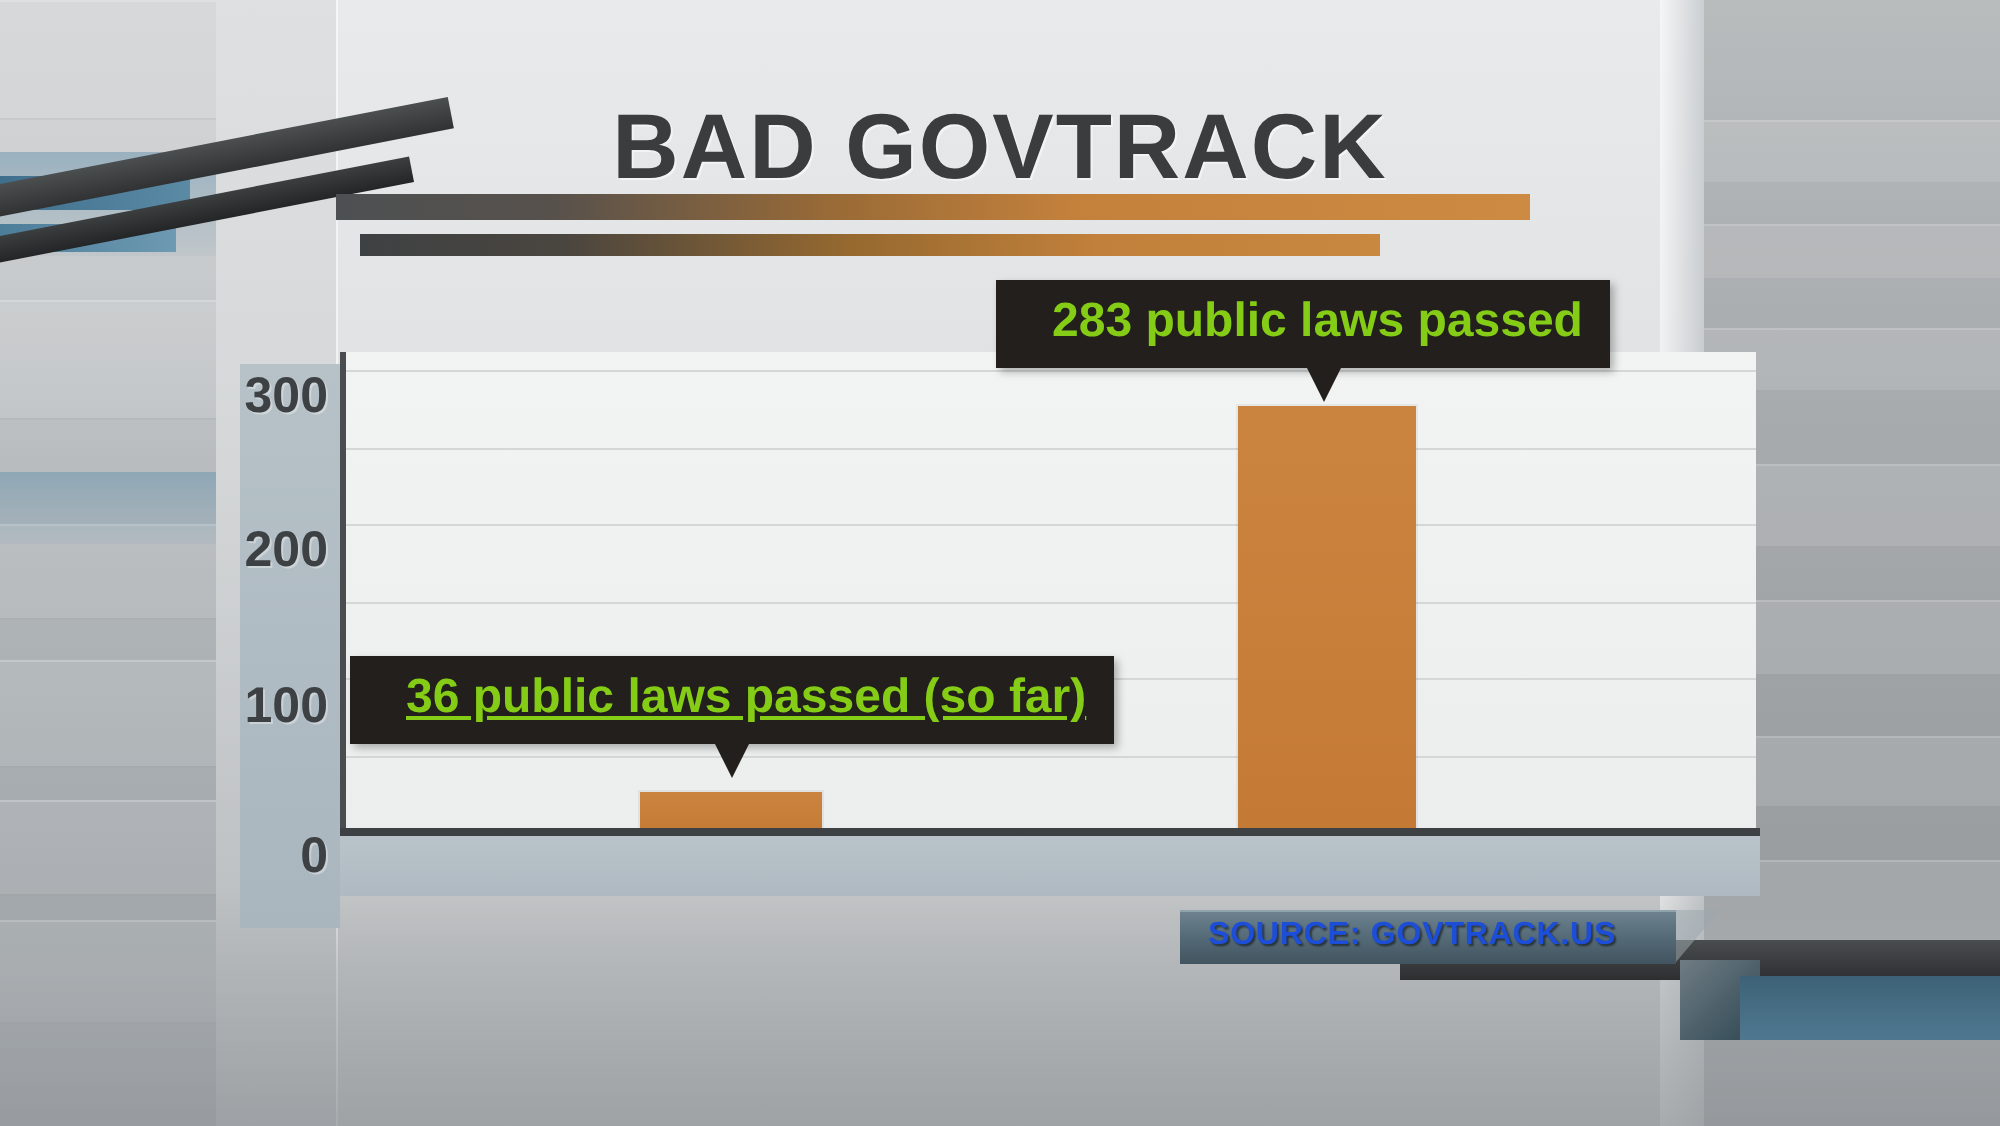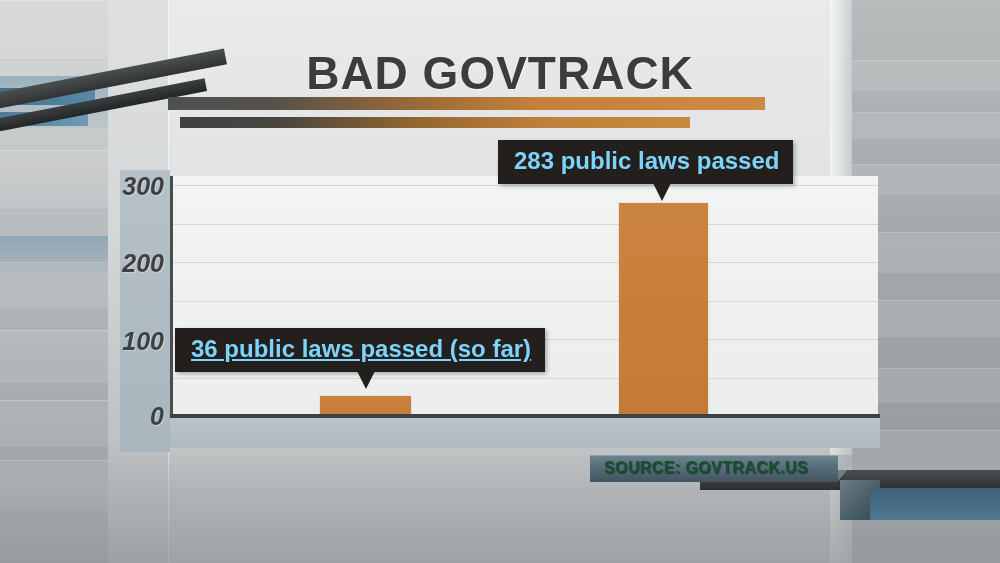--- a/index.html
+++ b/index.html
@@ -113,23 +113,22 @@
     position: absolute; left: 168px; top: 97px; width: 597px; height: 13px;
     background: linear-gradient(90deg,#4d5052 0%, #57514c 18%, #9a6b36 42%, #c4813c 62%, #cd8a42 100%);
   }
   .rule-bot {
     position: absolute; left: 180px; top: 117px; width: 510px; height: 11px;
     background: linear-gradient(90deg,#3e4143 0%, #4a453f 20%, #96692f 48%, #c1803b 72%, #c98840 100%);
   }
 
   
   .axis-panel {
-    position: absolute; left: 120px; top: 170px; width: 50px; height: 282px;
+    position: absolute; left: 120px; top: 182px; width: 50px; height: 282px;
     background: linear-gradient(180deg,#b6c1c8,#aab6be);
-    font-style: italic;
   }
   .ytick {
     position: absolute; right: 6px; width: 46px; text-align: right;
     font-size: 25px; font-weight: bold; color: #3d4143;
     text-shadow: 1px 1px 0 rgba(255,255,255,0.35);
   }
   .plot {
     position: absolute; left: 170px; top: 176px; width: 708px; height: 241px;
     background: linear-gradient(180deg,#f2f3f3,#eceeee);
     border-left: 3px solid #4a4d4f;
@@ -156,43 +155,43 @@
     position: absolute; top: 421px;
     font-size: 20px; font-weight: bold; color: #33373a;
     text-align: center;
     text-shadow: 1px 1px 0 rgba(255,255,255,0.3);
   }
 
   
   .callout {
     position: absolute;
     background: #221f1c;
-    color: #7dd3fc;
+    color: #84cc16;
     font-size: 24px; font-weight: bold;
-    padding: 7px 14px 9px 16px;
+    padding: 7px 14px 9px 28px;
     white-space: nowrap;
     box-shadow: 2px 2px 4px rgba(0,0,0,0.28);
   }
   .pointer {
     position: absolute;
     width: 0; height: 0;
     border-left: 11px solid transparent;
     border-right: 11px solid transparent;
     border-top: 22px solid #221f1c;
   }
 
   
   .source {
     position: absolute; left: 590px; top: 455px; width: 248px; height: 26px;
     background: linear-gradient(180deg,#6d828e 0%, #566c79 45%, #41545f 100%);
     border-top: 1px solid #8fa3ad;
   }
   .source-txt {
     position: absolute; left: 604px; top: 459px;
-    font-size: 16px; font-weight: bold; color: #14532d;
+    font-size: 16px; font-weight: bold; color: #1d4ed8;
     letter-spacing: .4px;
     text-shadow: 1px 1px 1px rgba(0,0,0,0.5);
   }
   .source-tail {
     position: absolute; left: 838px; top: 455px; width: 0; height: 0;
     border-top: 26px solid #9aa7ad;
     border-right: 22px solid transparent;
     opacity: .55;
   }
 </style>

